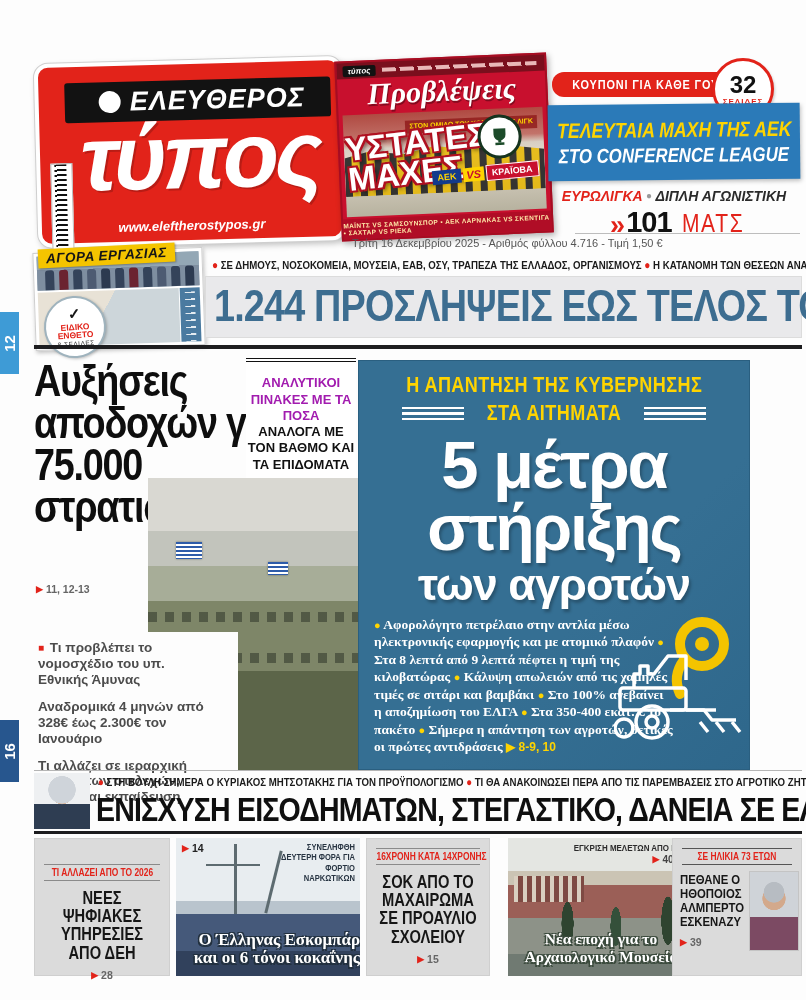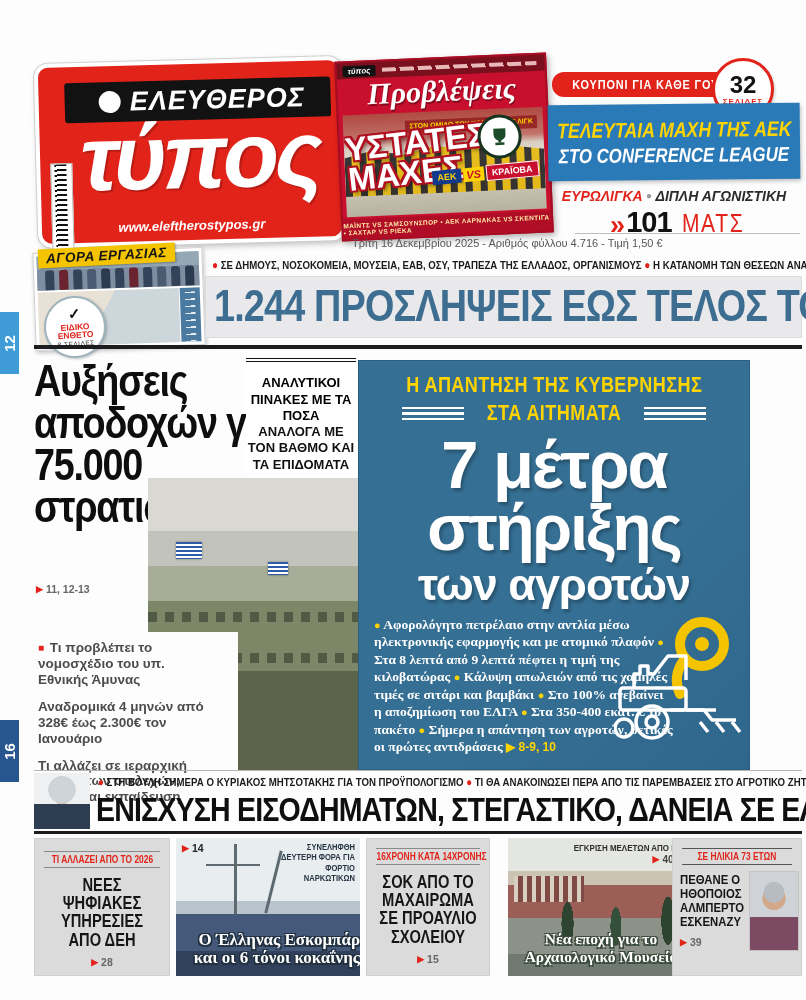--- a/index.html
+++ b/index.html
@@ -91,21 +91,21 @@
   #jobspanel{left:205px;top:276px;width:597px;height:62px;background:#e9e9eb;box-shadow:inset 0 0 0 1px #dcdcdc;}
   #jobshead{left:214px;top:280px;width:590px;color:#3d6d90;font-weight:bold;font-size:45px;letter-spacing:-1px;white-space:nowrap;}
   #jobsrule{left:34px;top:345px;width:768px;height:4px;background:#1d1d1f;}
 
   
   #milhead{left:34px;top:360px;width:212px;color:#0e0e0e;font-weight:bold;font-size:45px;line-height:.93;letter-spacing:-1.5px;}
   #milref{left:36px;top:583px;font-size:10.5px;color:#666;font-weight:bold;}
   .arrow{color:#e2231a;font-size:9px;vertical-align:1px;margin-right:3px;}
   #sidebox{left:246px;top:358px;width:110px;height:124px;background:#fff;border-top:4px double #111;border-bottom:4px double #111;
         display:flex;flex-direction:column;align-items:center;justify-content:center;text-align:center;font-weight:bold;font-size:13px;line-height:1.25;}
-  #sidebox .red{color:#000000;} #sidebox .blk{color:#111;}
+  #sidebox .red{color:#a21caf;} #sidebox .blk{color:#111;}
   #armyphoto{left:148px;top:478px;width:212px;height:292px;
         background:linear-gradient(to bottom,#d9d8d2 0 18%,#c2c4bc 18% 30%,#a7ad98 30% 42%,#7e8668 42% 66%,#5c6549 66% 100%);overflow:hidden;}
   #armyphoto .flag{position:absolute;width:26px;height:17px;
         background:repeating-linear-gradient(to bottom,#2d5ba9 0 2px,#fff 2px 4px);box-shadow:0 0 2px rgba(0,0,0,.4);}
   #armyphoto .helmets{position:absolute;left:0;right:0;top:46%;height:10px;
         background:repeating-linear-gradient(90deg,#3f4636 0 9px,transparent 9px 17px);opacity:.7;}
   #milbullets{left:30px;top:632px;width:208px;height:140px;background:#fdfdfd;padding:8px 6px 0 8px;box-sizing:border-box;
         font-weight:bold;color:#4c4c4c;font-size:13.5px;line-height:1.18;}
   #milbullets p{margin:0 16px 11px 0;}
   #milbullets .sq{color:#e2231a;font-size:10px;vertical-align:1px;margin-right:2px;}
@@ -136,21 +136,21 @@
   #polkicker .rb{color:#e2231a;}
   #polhead{left:96px;top:790px;width:706px;white-space:nowrap;color:#0f0f0f;font-weight:bold;font-size:34px;letter-spacing:-1px;}
   #polsep-bot{left:34px;top:831px;width:768px;height:3px;background:#1d1d1f;}
 
   
   .gcard{top:838px;height:138px;background:#dbdbdb;box-shadow:inset 0 0 0 1px #cfcfcf;text-align:center;}
   .gcard .rule{height:1px;background:#8a8a8a;margin:2px 10px;}
   .gcard .kick{color:#e2231a;font-weight:bold;font-size:10px;white-space:nowrap;}
   .gcard .title{color:#161616;font-weight:bold;font-size:17.5px;line-height:1.04;margin-top:8px;}
   .gcard .pref{margin-top:7px;font-size:10.5px;color:#666;font-weight:bold;}
-  #card-dei{left:34px;width:136px;padding-top:11px;box-sizing:border-box;}
+  #card-dei{left:34px;width:136px;padding-top:24px;box-sizing:border-box;}
   #card-school{left:366px;width:124px;padding-top:8px;box-sizing:border-box;}
   #card-actor{left:672px;width:130px;padding-top:8px;box-sizing:border-box;}
   #card-actor .title{text-align:left;padding-left:8px;font-size:13.5px;width:70px;}
   #card-actor .pref{text-align:left;padding-left:8px;}
   #card-actor .face{position:absolute;right:4px;top:34px;width:48px;height:78px;background:
         radial-gradient(circle at 50% 26%,#b7bcc2 0 16%,transparent 17%),
         radial-gradient(circle at 50% 34%,#d3a98c 0 20%,transparent 21%),
         linear-gradient(to bottom,#cfd3d8 0 58%,#7c4a63 58% 100%);box-shadow:0 0 0 1px #c4c4c4;}
   #card-ship{left:176px;top:838px;width:184px;height:138px;overflow:hidden;
         background:linear-gradient(to bottom,#e8edf0 0 46%,#b9c4cd 46% 55%,#45597a 55% 82%,#31415c 82% 100%);}
@@ -306,21 +306,21 @@
     <p><span>Τι αλλάζει σε ιεραρχική εξέλιξη των στελεχών, θητεία και εκπαίδευση</span></p>
   </div>
 
   <div class="abs" id="farmers">
     <div class="k1"><span class="condc">Η ΑΠΑΝΤΗΣΗ ΤΗΣ ΚΥΒΕΡΝΗΣΗΣ</span></div>
     <div class="k2row">
       <span class="lines"></span>
       <span class="k2"><span class="condc">ΣΤΑ ΑΙΤΗΜΑΤΑ</span></span>
       <span class="lines"></span>
     </div>
-    <div class="h1">7 μέτρα</div>
+    <div class="h1">5 μέτρα</div>
     <div class="h2">στήριξης</div>
     <div class="h3">των αγροτών</div>
     <div class="blts">
       <span class="yb">●</span>
       <span>Αφορολόγητο πετρέλαιο στην αντλία μέσω ηλεκτρονικής εφαρμογής και με ατομικό πλαφόν</span>
       <span class="yb">●</span>
       <span>Στα 8 λεπτά από 9 λεπτά πέφτει η τιμή της κιλοβατώρας</span>
       <span class="yb">●</span>
       <span>Κάλυψη απωλειών από τις χαμηλές τιμές σε σιτάρι και βαμβάκι</span>
       <span class="yb">●</span>

